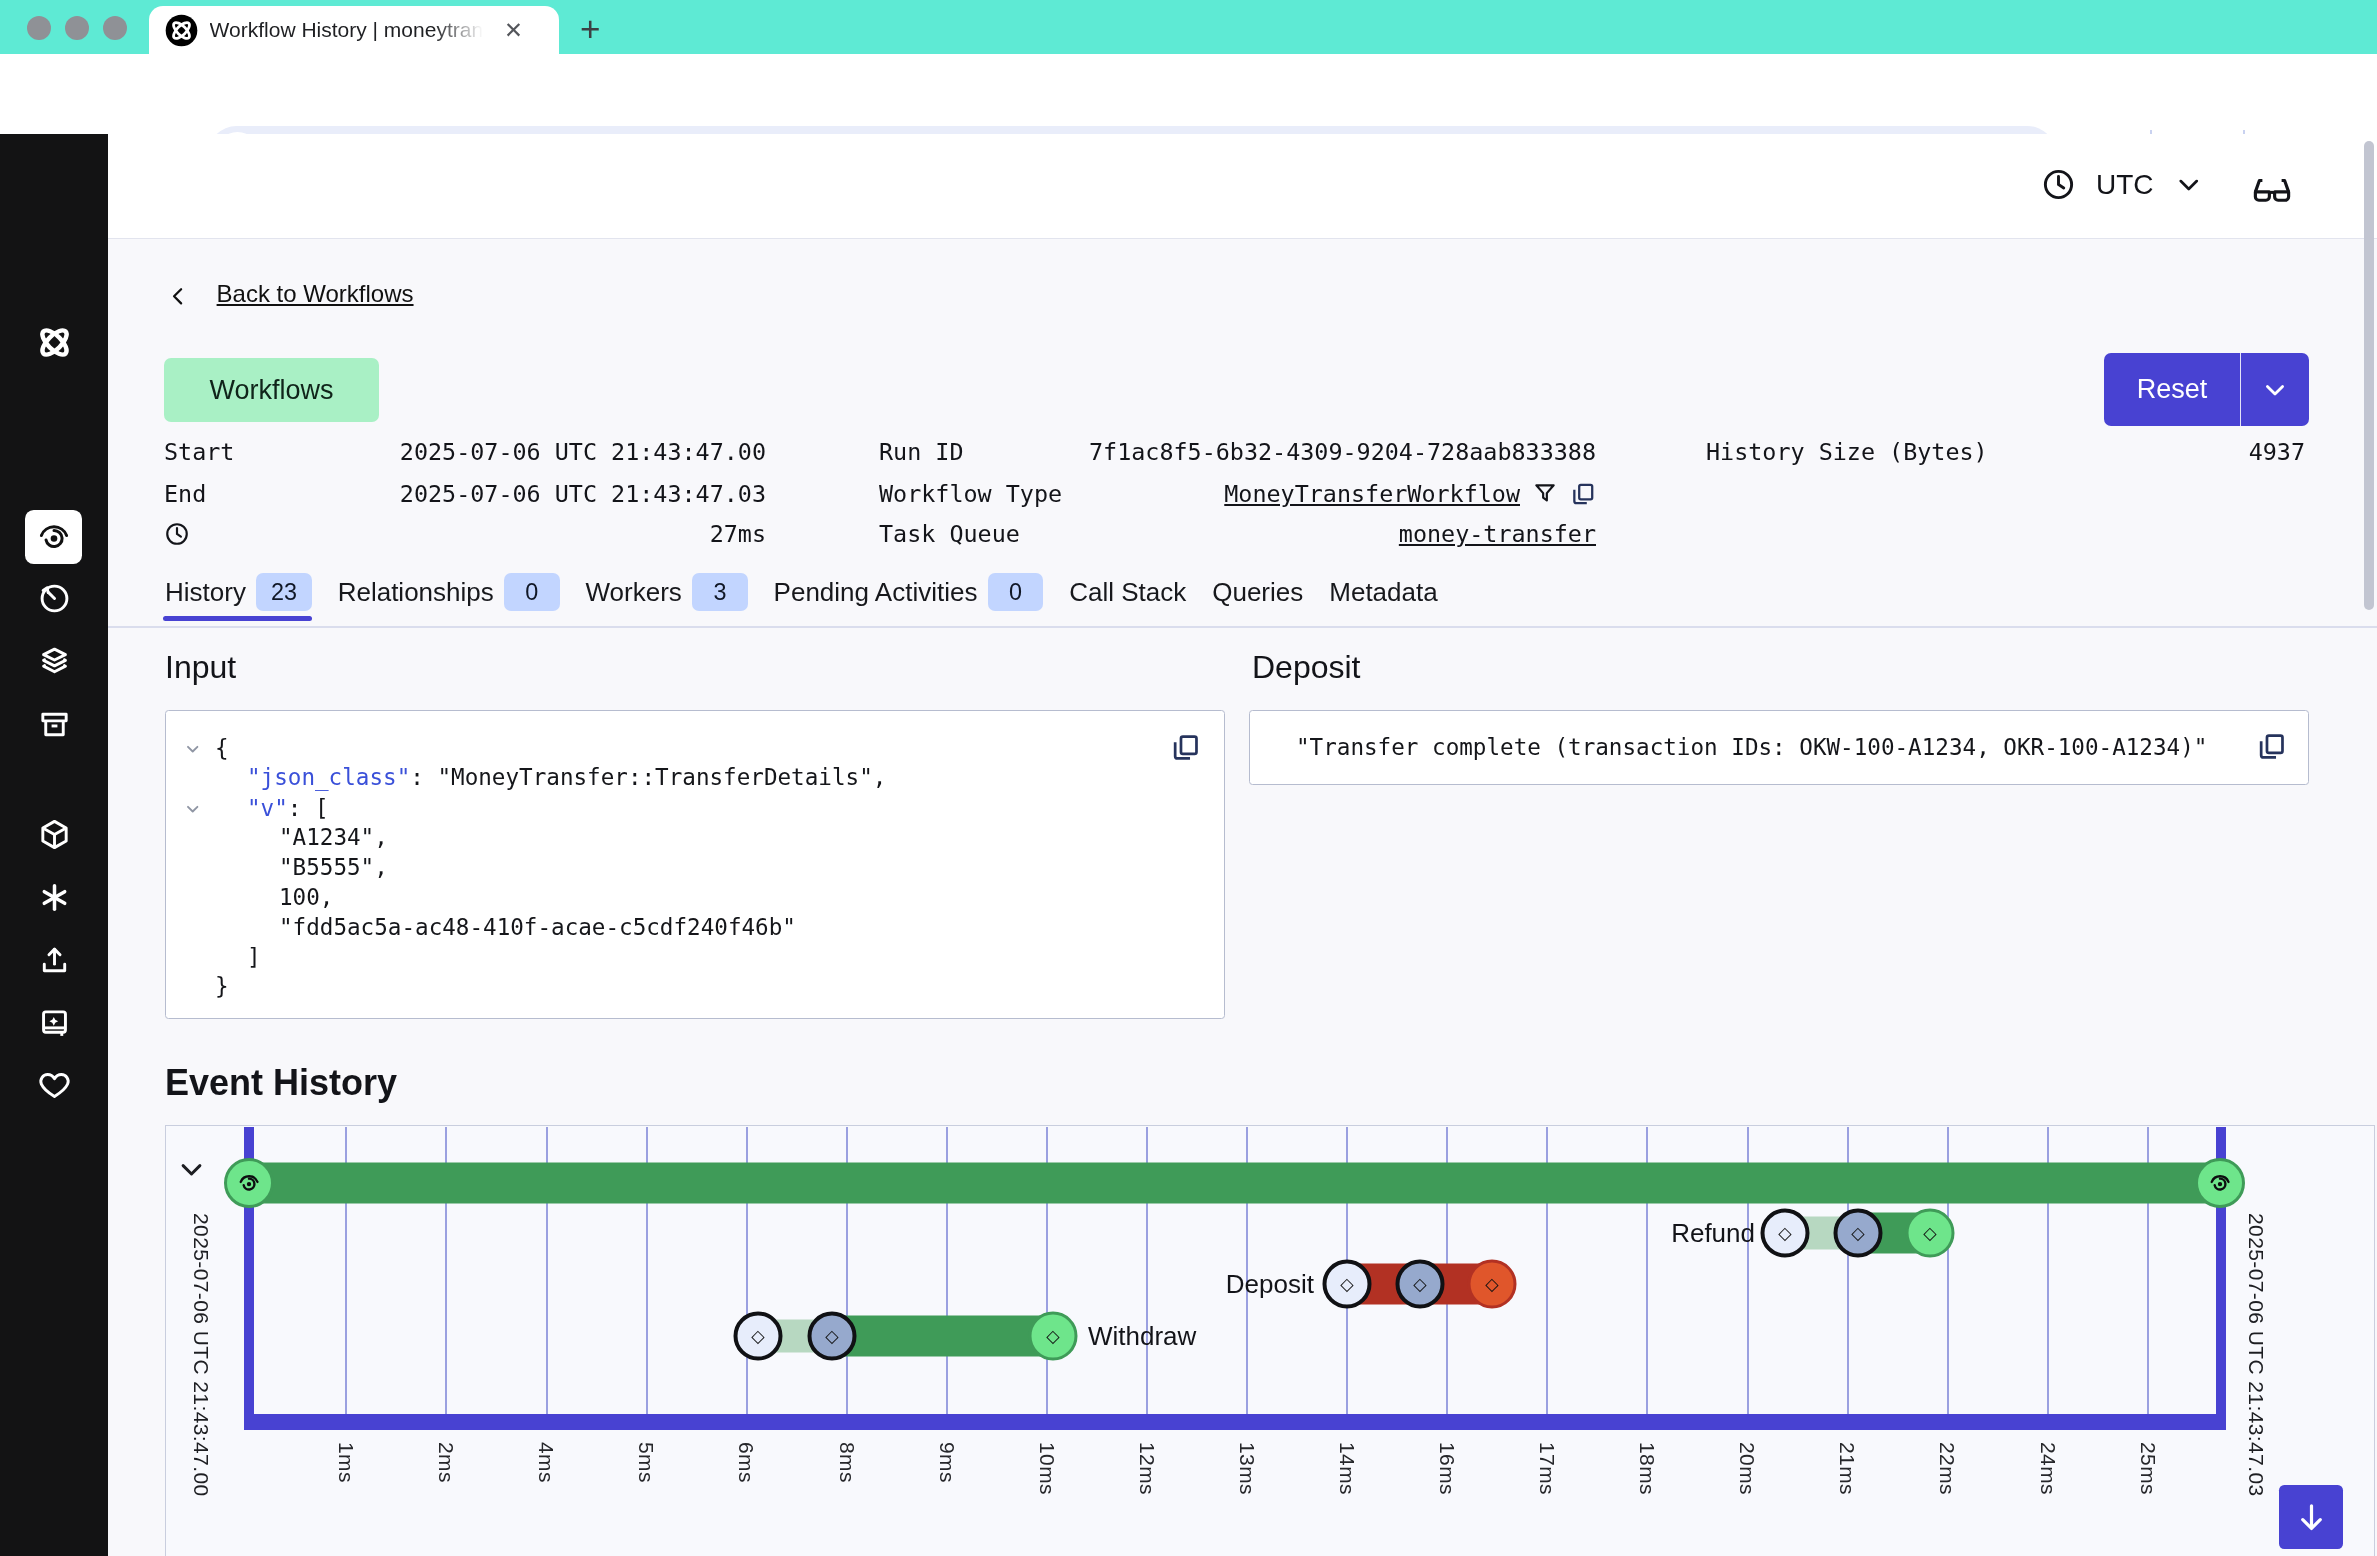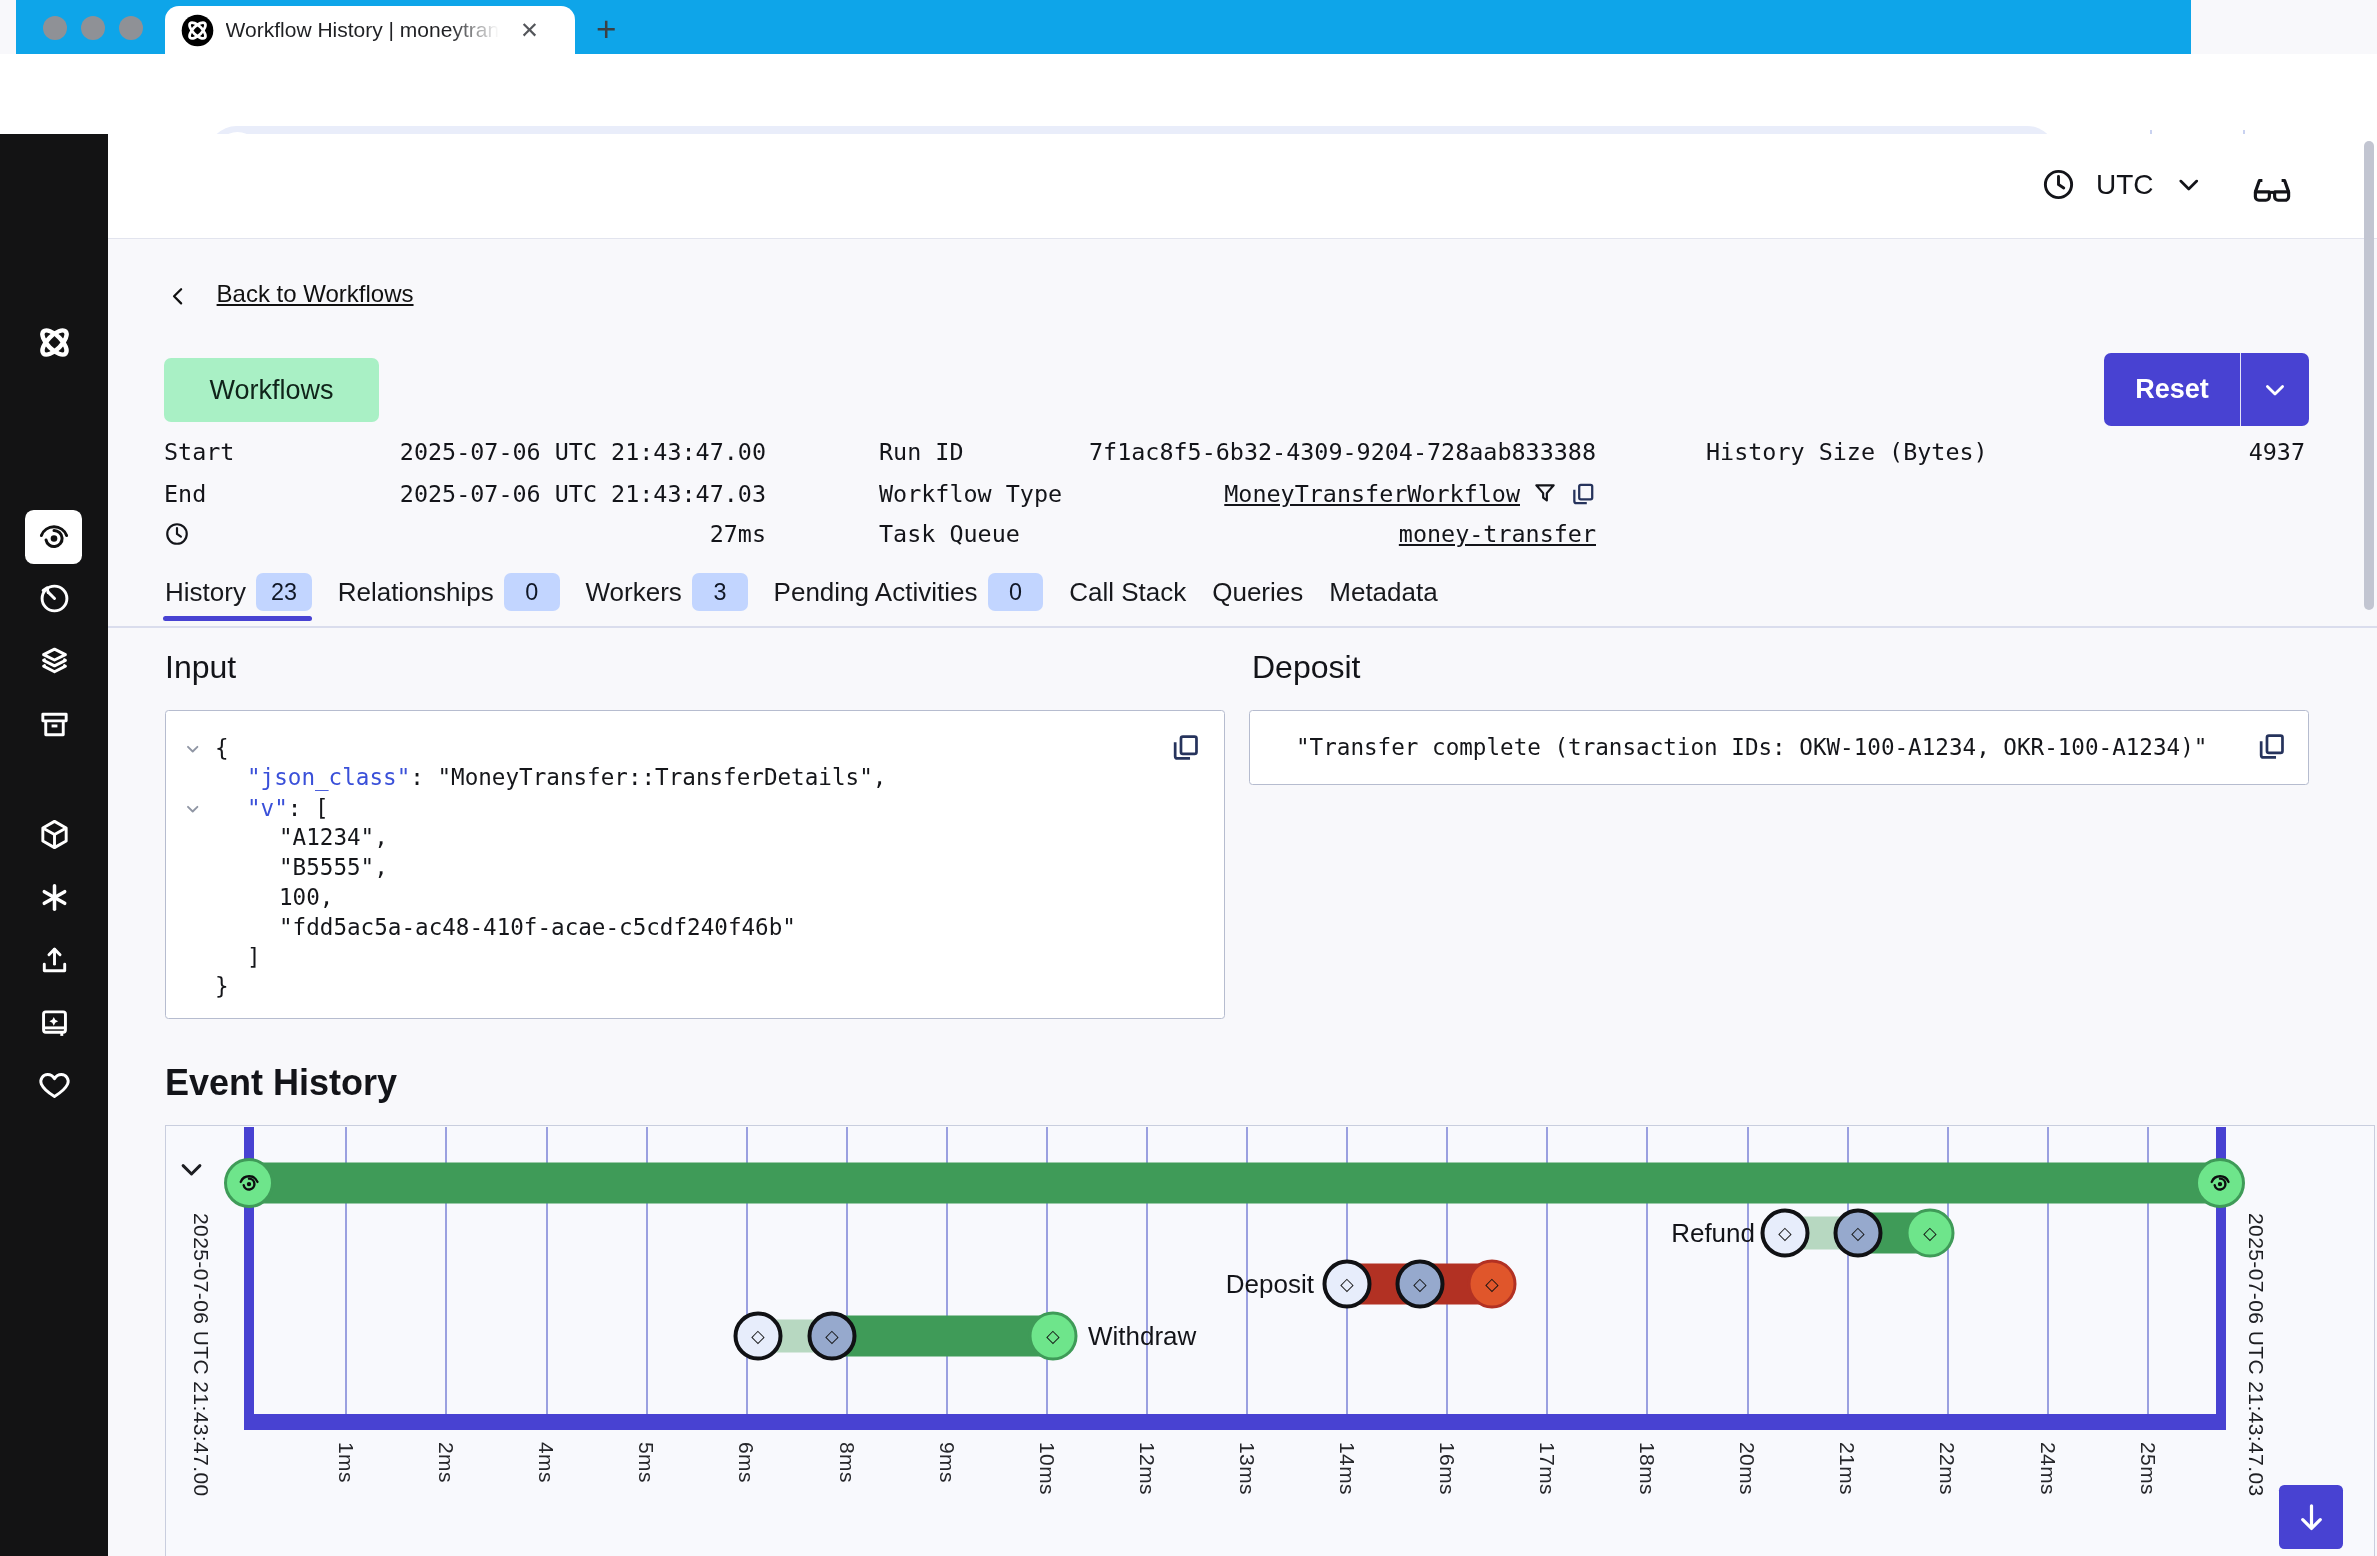--- a/index.html
+++ b/index.html
@@ -2,21 +2,21 @@
 <html style="font-size:14px"><head>
 <meta charset="utf-8">
 <style>
   html,body{margin:0;padding:0;background:#e9e9ee;}
   #screen{position:relative;width:2377px;height:1557px;background:#f8f8fb;
     font-family:"Liberation Sans",sans-serif;overflow:hidden;color:#16171b;}
   .abs{position:absolute;}
   .mono{font-family:"DejaVu Sans Mono",monospace;}
   svg{display:block;}
   
-  .tabstrip{left:16px;top:0;width:2175px;height:54px;background:#0ea5e9;}
+  .tabstrip{left:0;top:0;width:2377px;height:54px;background:#5eead4;}
   .dot{width:24px;height:24px;border-radius:50%;background:#8f9196;top:15.6px;}
   .tab{left:149px;top:6px;width:410px;height:48px;background:#fff;border-radius:14px 14px 0 0;
     display:flex;align-items:center;padding:0 15.6px;box-sizing:border-box;}
   .tab-title{font-size:21px;color:#1f2023;white-space:nowrap;overflow:hidden;max-width:286px;
     -webkit-mask-image:linear-gradient(90deg,#000 82%,transparent);mask-image:linear-gradient(90deg,#000 82%,transparent);}
   .toolbar{left:0;top:54px;width:2377px;height:81px;background:#fff;}
   .urlpill{left:208px;top:72px;width:1848px;height:57px;border-radius:29px;background:#e9edfa;
     display:flex;align-items:center;padding:0 7px;box-sizing:border-box;}
   .info-bubble{width:45px;height:45px;border-radius:22.6px;background:#fff;display:flex;align-items:center;justify-content:center;flex:0 0 auto;}
   .urltext{font-size:23.4px;color:#26282d;margin-left:14px;white-space:nowrap;overflow:hidden;flex:1;}
@@ -31,21 +31,21 @@
   .topband{left:108px;top:134px;width:2269px;height:105px;background:#fff;border-bottom:1.7px solid #e2e4ee;box-sizing:border-box;}
   .nsbox{left:170px;top:154px;width:569px;height:73px;background:#fff;border:1.7px solid #b7bdd2;border-radius:5.2px;
     display:flex;align-items:center;box-sizing:border-box;}
   .nslabel{font-size:25px;color:#17181c;margin-left:14px;}
   
   .backlink{font-size:24px;color:#111;text-decoration:underline;}
   .badge-status{left:164px;top:358px;width:215px;height:64px;background:#a9f0c5;border-radius:7px;
     display:flex;align-items:center;justify-content:center;font-size:27px;color:#10241a;}
   .wftitle{left:407px;top:359px;font-size:41px;font-weight:600;letter-spacing:-0.4px;color:#121317;white-space:nowrap;}
   .resetbtn{left:2104px;top:353px;width:205px;height:73px;background:#4842d2;border-radius:7px;display:flex;color:#fff;}
-  .reset-main{flex:1;display:flex;align-items:center;justify-content:center;font-size:27px;border-right:1.7px solid rgba(255,255,255,.85);font-weight:bold;}
+  .reset-main{flex:1;display:flex;align-items:center;justify-content:center;font-size:27px;border-right:1.7px solid rgba(255,255,255,.85);}
   .reset-caret{width:68px;display:flex;align-items:center;justify-content:center;}
   .metarow{display:flex;justify-content:space-between;align-items:center;font-size:23.4px;color:#131419;}
   .ulink{text-decoration:underline;cursor:pointer;}
   
   .tabsrow{left:165px;top:573px;display:flex;gap:26px;align-items:center;}
   .tabitem{display:flex;align-items:center;font-size:26px;color:#17181c;position:relative;padding-bottom:5.2px;}
   .countbadge{display:inline-flex;align-items:center;justify-content:center;min-width:38px;height:38px;padding:0 8.7px;
     background:#c2d5ff;border-radius:7px;font-size:23.4px;margin-left:10.4px;color:#101726;}
   .tabunderline{left:163px;top:616px;width:149px;height:5.2px;background:#4842d2;border-radius:2.6px;}
   .tabsdivider{left:108px;top:626px;width:2269px;height:1.7px;background:#dadded;}

